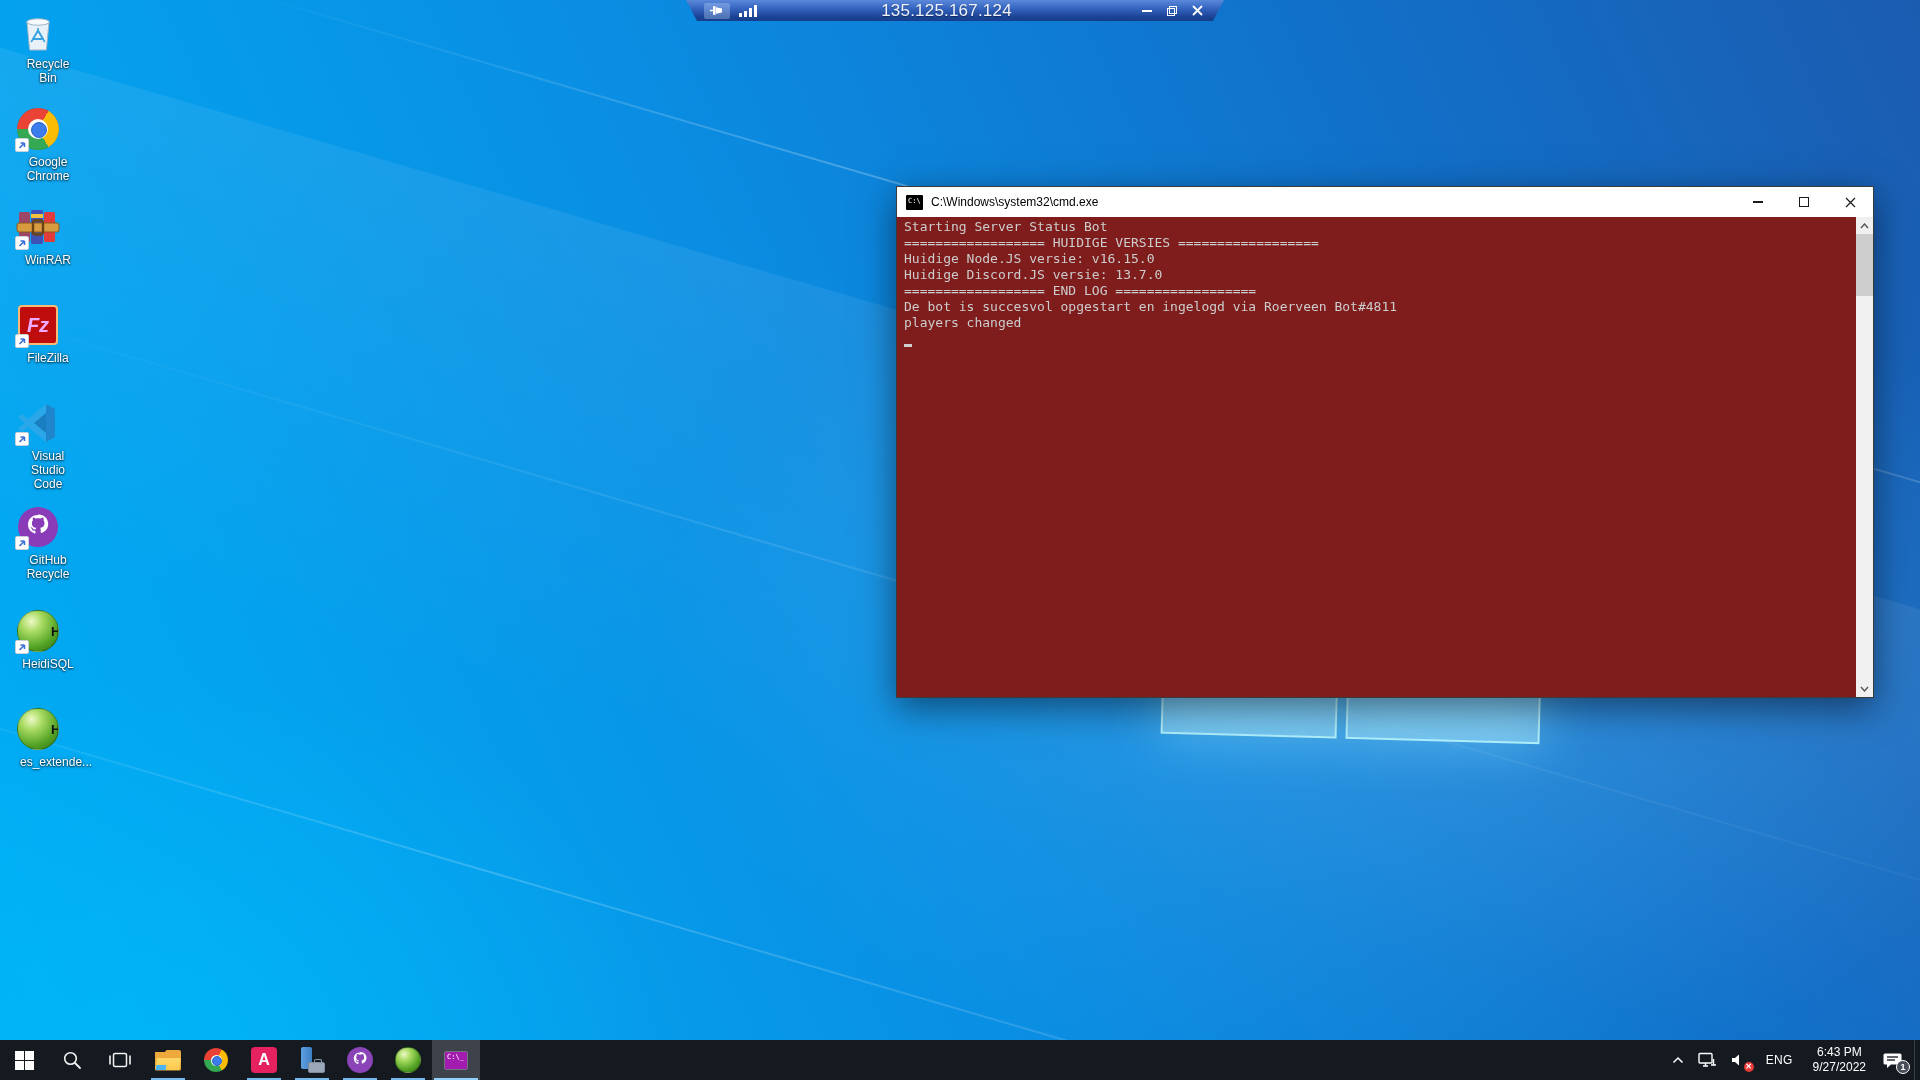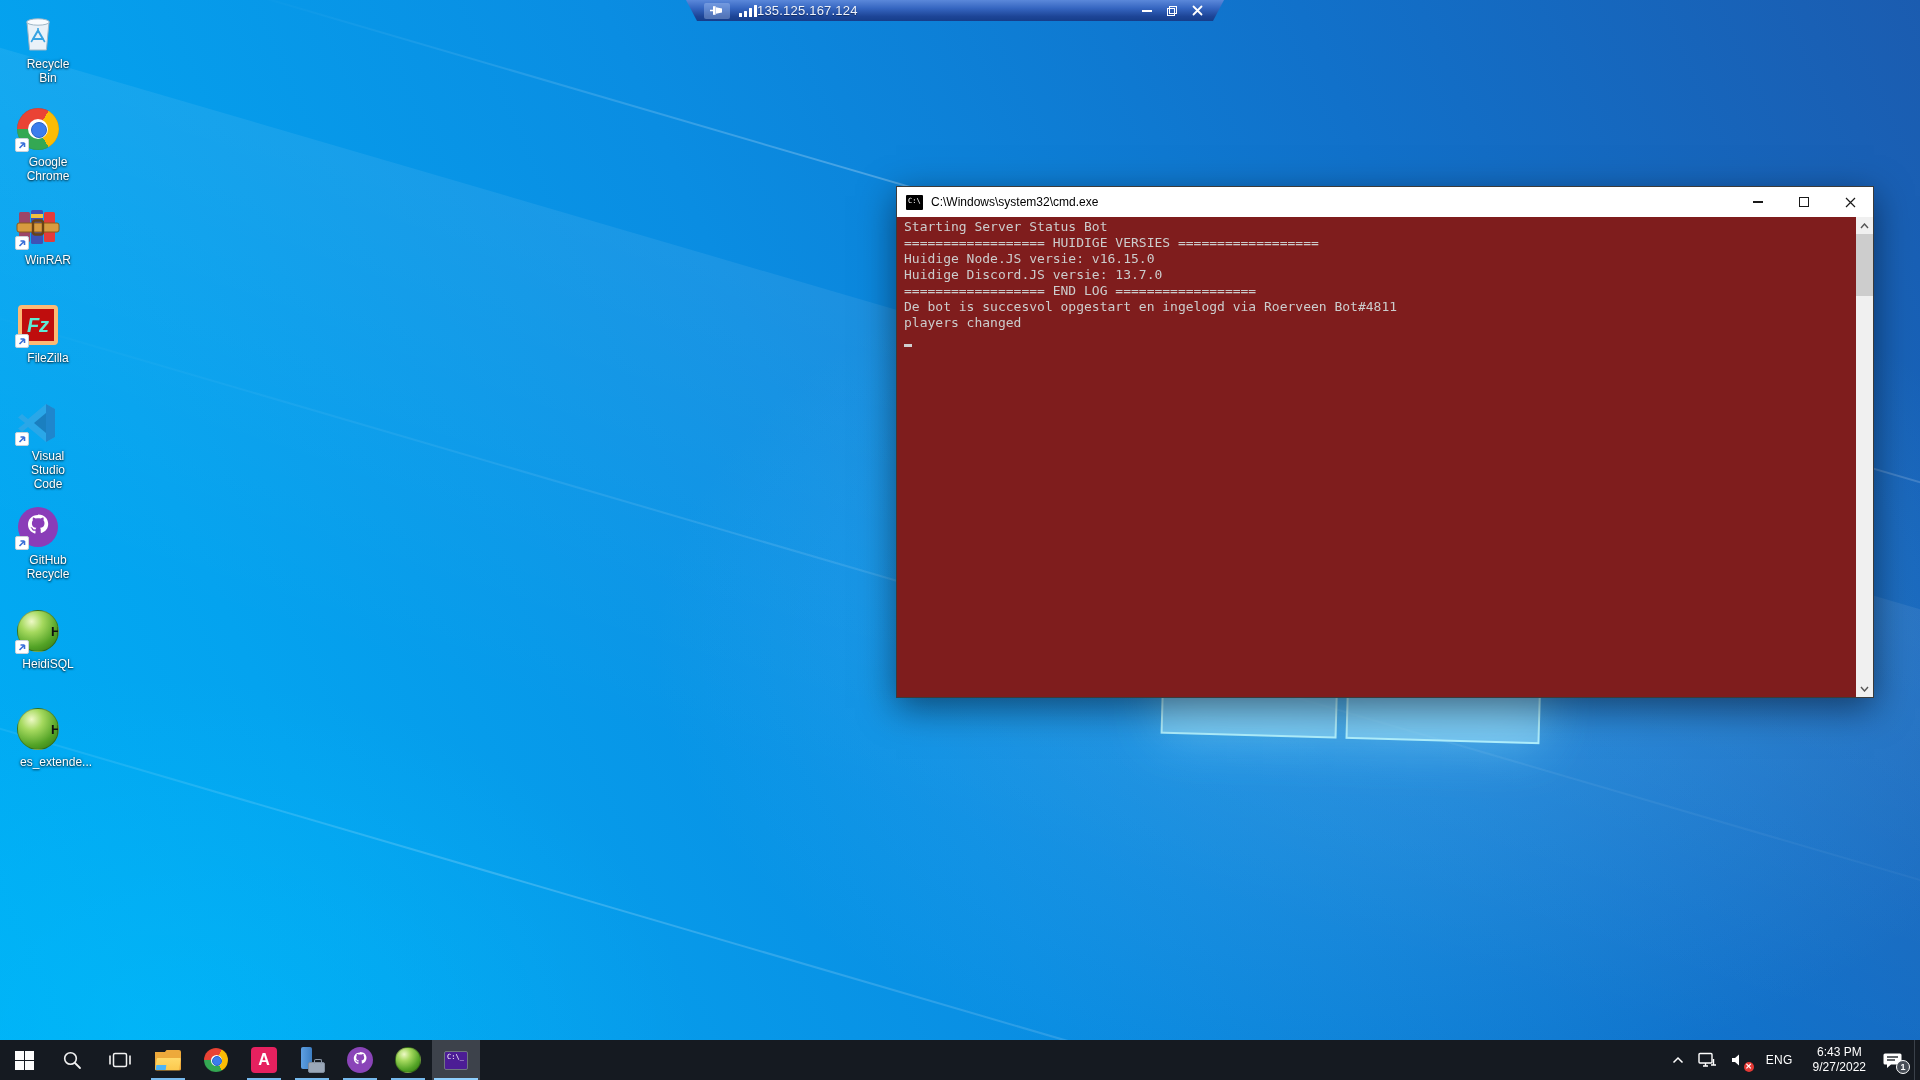--- a/index.html
+++ b/index.html
@@ -32,21 +32,21 @@
 
   
   .rdp-bar { position:absolute; left:686px; top:0; width:538px; height:21px; z-index:30;
              clip-path:polygon(0 0, 100% 0, calc(100% - 11px) 100%, 11px 100%);
              background:linear-gradient(#5b88da 0%, #3565c0 40%, #1d4597 78%, #163d8a 100%);
              display:flex; align-items:center; color:#fff; }
   .rdp-pinbtn { margin-left:18px; width:26px; height:16px; border-radius:2px;
                 background:rgba(190,212,248,0.35); display:flex; align-items:center; justify-content:center; }
   .rdp-signal { margin-left:9px; display:flex; align-items:flex-end; gap:2px; height:12px; }
   .rdp-signal i { display:block; width:3px; background:#fff; border-radius:.5px; }
-  .rdp-title { flex:1; text-align:left; font-size:13px; color:#eef3fd; letter-spacing:.2px;
+  .rdp-title { flex:1; text-align:center; font-size:17px; color:#eef3fd; letter-spacing:.2px;
                text-shadow:0 1px 1px rgba(0,0,0,.4); }
   .rdp-controls { display:flex; gap:3px; margin-right:16px; }
   .rdp-btn { width:22px; height:17px; display:flex; align-items:center; justify-content:center; }
   .glyph-min { width:10px; height:2px; background:#fff; }
   .glyph-restore { position:relative; width:10px; height:10px; }
   .glyph-restore i { position:absolute; left:0; bottom:0; width:8px; height:8px; border:1.5px solid #fff; background:transparent; display:block;}
   .glyph-restore em { position:absolute; right:0; top:0; width:8px; height:8px; border:1.5px solid #fff; display:block;}
 
   
   .dicon { position:absolute; left:0; width:76px; display:flex; flex-direction:column;
@@ -59,23 +59,23 @@
   .chrome-ball { width:42px; height:42px; border-radius:50%; position:relative;
                  background:conic-gradient(from 30deg, #fbbc05 0 120deg, #34a853 0 240deg, #ea4335 0 360deg);
                  box-shadow:inset 0 0 1px rgba(0,0,0,.3); }
   .chrome-ball::before { content:""; position:absolute; left:50%; top:50%; width:20px; height:20px;
                  margin:-10px 0 0 -10px; border-radius:50%; background:#fff; }
   .chrome-ball::after { content:""; position:absolute; left:50%; top:50%; width:14px; height:14px;
                  margin:-7px 0 0 -7px; border-radius:50%; background:#3b7ded; border:1px solid #2a63c8; }
   .chrome-ball.small { width:24px; height:24px; }
   .chrome-ball.small::before { width:11px; height:11px; margin:-5.5px 0 0 -5.5px; }
   .chrome-ball.small::after  { width:8px; height:8px; margin:-4px 0 0 -4px; }
-  .fz-box { width:40px; height:40px; border-radius:4px; background:#bf0d0d; border:4px solid #fdba74;
+  .fz-box { width:40px; height:40px; border-radius:4px; background:#bf0d0d; border:2px solid #fdba74;
             display:flex; align-items:center; justify-content:center;
-            color:#5eead4; font-weight:800; font-size:20px; font-style:italic; }
+            color:#f0abfc; font-weight:800; font-size:20px; font-style:italic; }
   .heidi-ball { position:relative; width:42px; height:42px; border-radius:50%; overflow:hidden;
             background:radial-gradient(circle at 34% 26%, #eef9c6 0%, #a5d95e 28%, #53a326 65%, #2c6e10 100%);
             border:1px solid rgba(0,0,0,.25); }
   .heidi-ball .stripe { position:absolute; left:0; right:0; top:13px; height:15px; background:rgba(255,255,255,.93);
             display:flex; align-items:center; justify-content:center;
             font-weight:800; font-size:13px; color:#111; letter-spacing:0;margin-left:42px; }
   .heidi-ball.small { width:26px; height:26px; }
   .heidi-ball.small .stripe { top:8px; height:10px; font-size:9px; }
 
   
@@ -118,21 +118,21 @@
             color:#fff; font-weight:800; font-size:16px; display:flex; align-items:center; justify-content:center; }
   .devapp { position:relative; width:26px; height:26px; }
   .devapp .tower { position:absolute; left:2px; top:0; width:11px; height:22px; border-radius:2px;
                    background:linear-gradient(90deg,#5ea0e2,#3d7fc4); }
   .devapp .case { position:absolute; right:0; bottom:0; width:17px; height:11px; border-radius:2px;
                   background:#9aa7b8; border:1px solid #7e8b9c; }
   .devapp .case::before { content:""; position:absolute; left:5px; top:-4px; width:6px; height:4px;
                   border:1.5px solid #8e9bac; border-bottom:none; border-radius:2px 2px 0 0; }
   .gh-circ { position:relative; width:26px; height:26px; border-radius:50%; background:#8a44b8; overflow:hidden; }
   .gh-circ svg { position:absolute; inset:0; }
-  .cmd-ic { position:relative; width:24px; height:19px; background:#4c1d95; border:1px solid #6f767e; border-radius:2px; }
+  .cmd-ic { position:relative; width:24px; height:19px; background:#a21caf; border:1px solid #6f767e; border-radius:2px; }
   .cmd-ic span { position:absolute; left:2px; top:1px; color:#fff; font-family:"DejaVu Sans Mono",monospace; font-size:7px; line-height:8px;}
 
   .tray { margin-left:auto; display:flex; align-items:center; height:100%; }
   .tray-item { height:100%; display:flex; align-items:center; justify-content:center; padding:0 7px; color:#fff; }
   .tray-lang { font-size:12px; letter-spacing:.3px; padding:0 10px; }
   .tray-clock { flex-direction:column; font-size:12px; line-height:15px; text-align:center; padding:16px 10px; }
   .vol-wrap { position:relative; }
   .vol-badge { position:absolute; right:2px; bottom:8px; width:10px; height:10px; border-radius:50%;
                background:#e53935; color:#fff; font-size:8px; line-height:10px; text-align:center; font-weight:700; }
   .ac-wrap { position:relative; padding-right:12px; }

